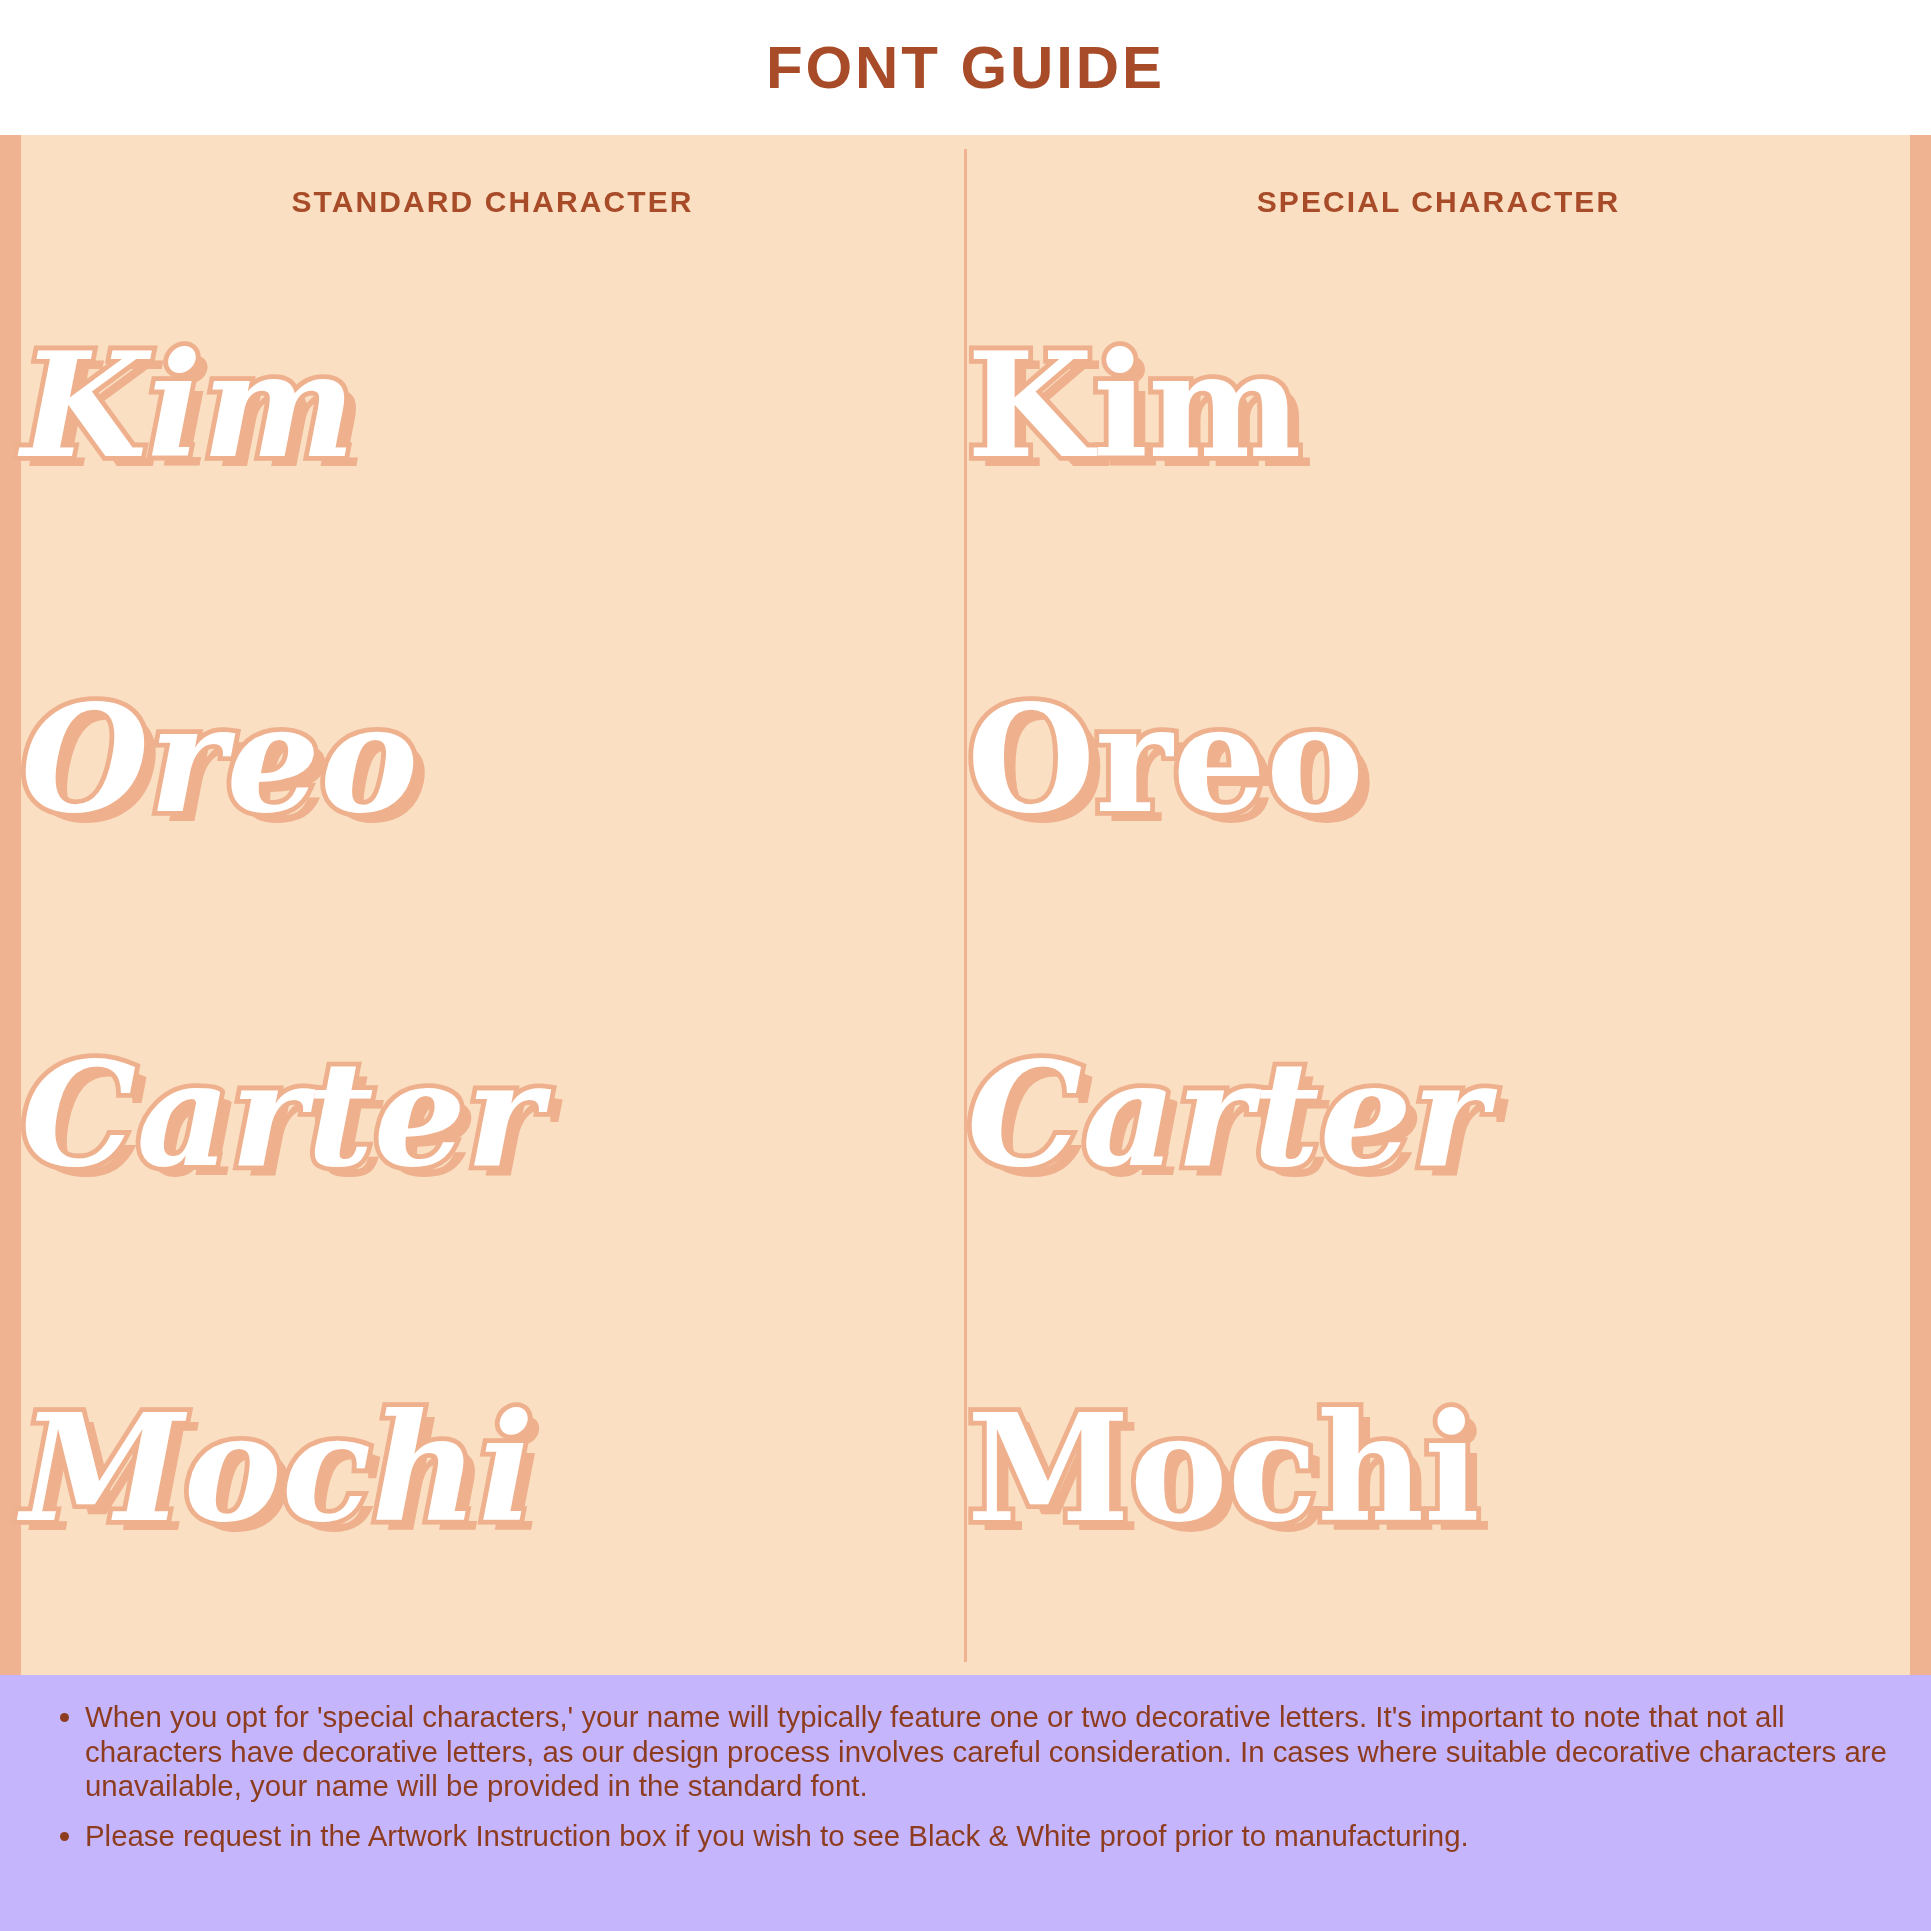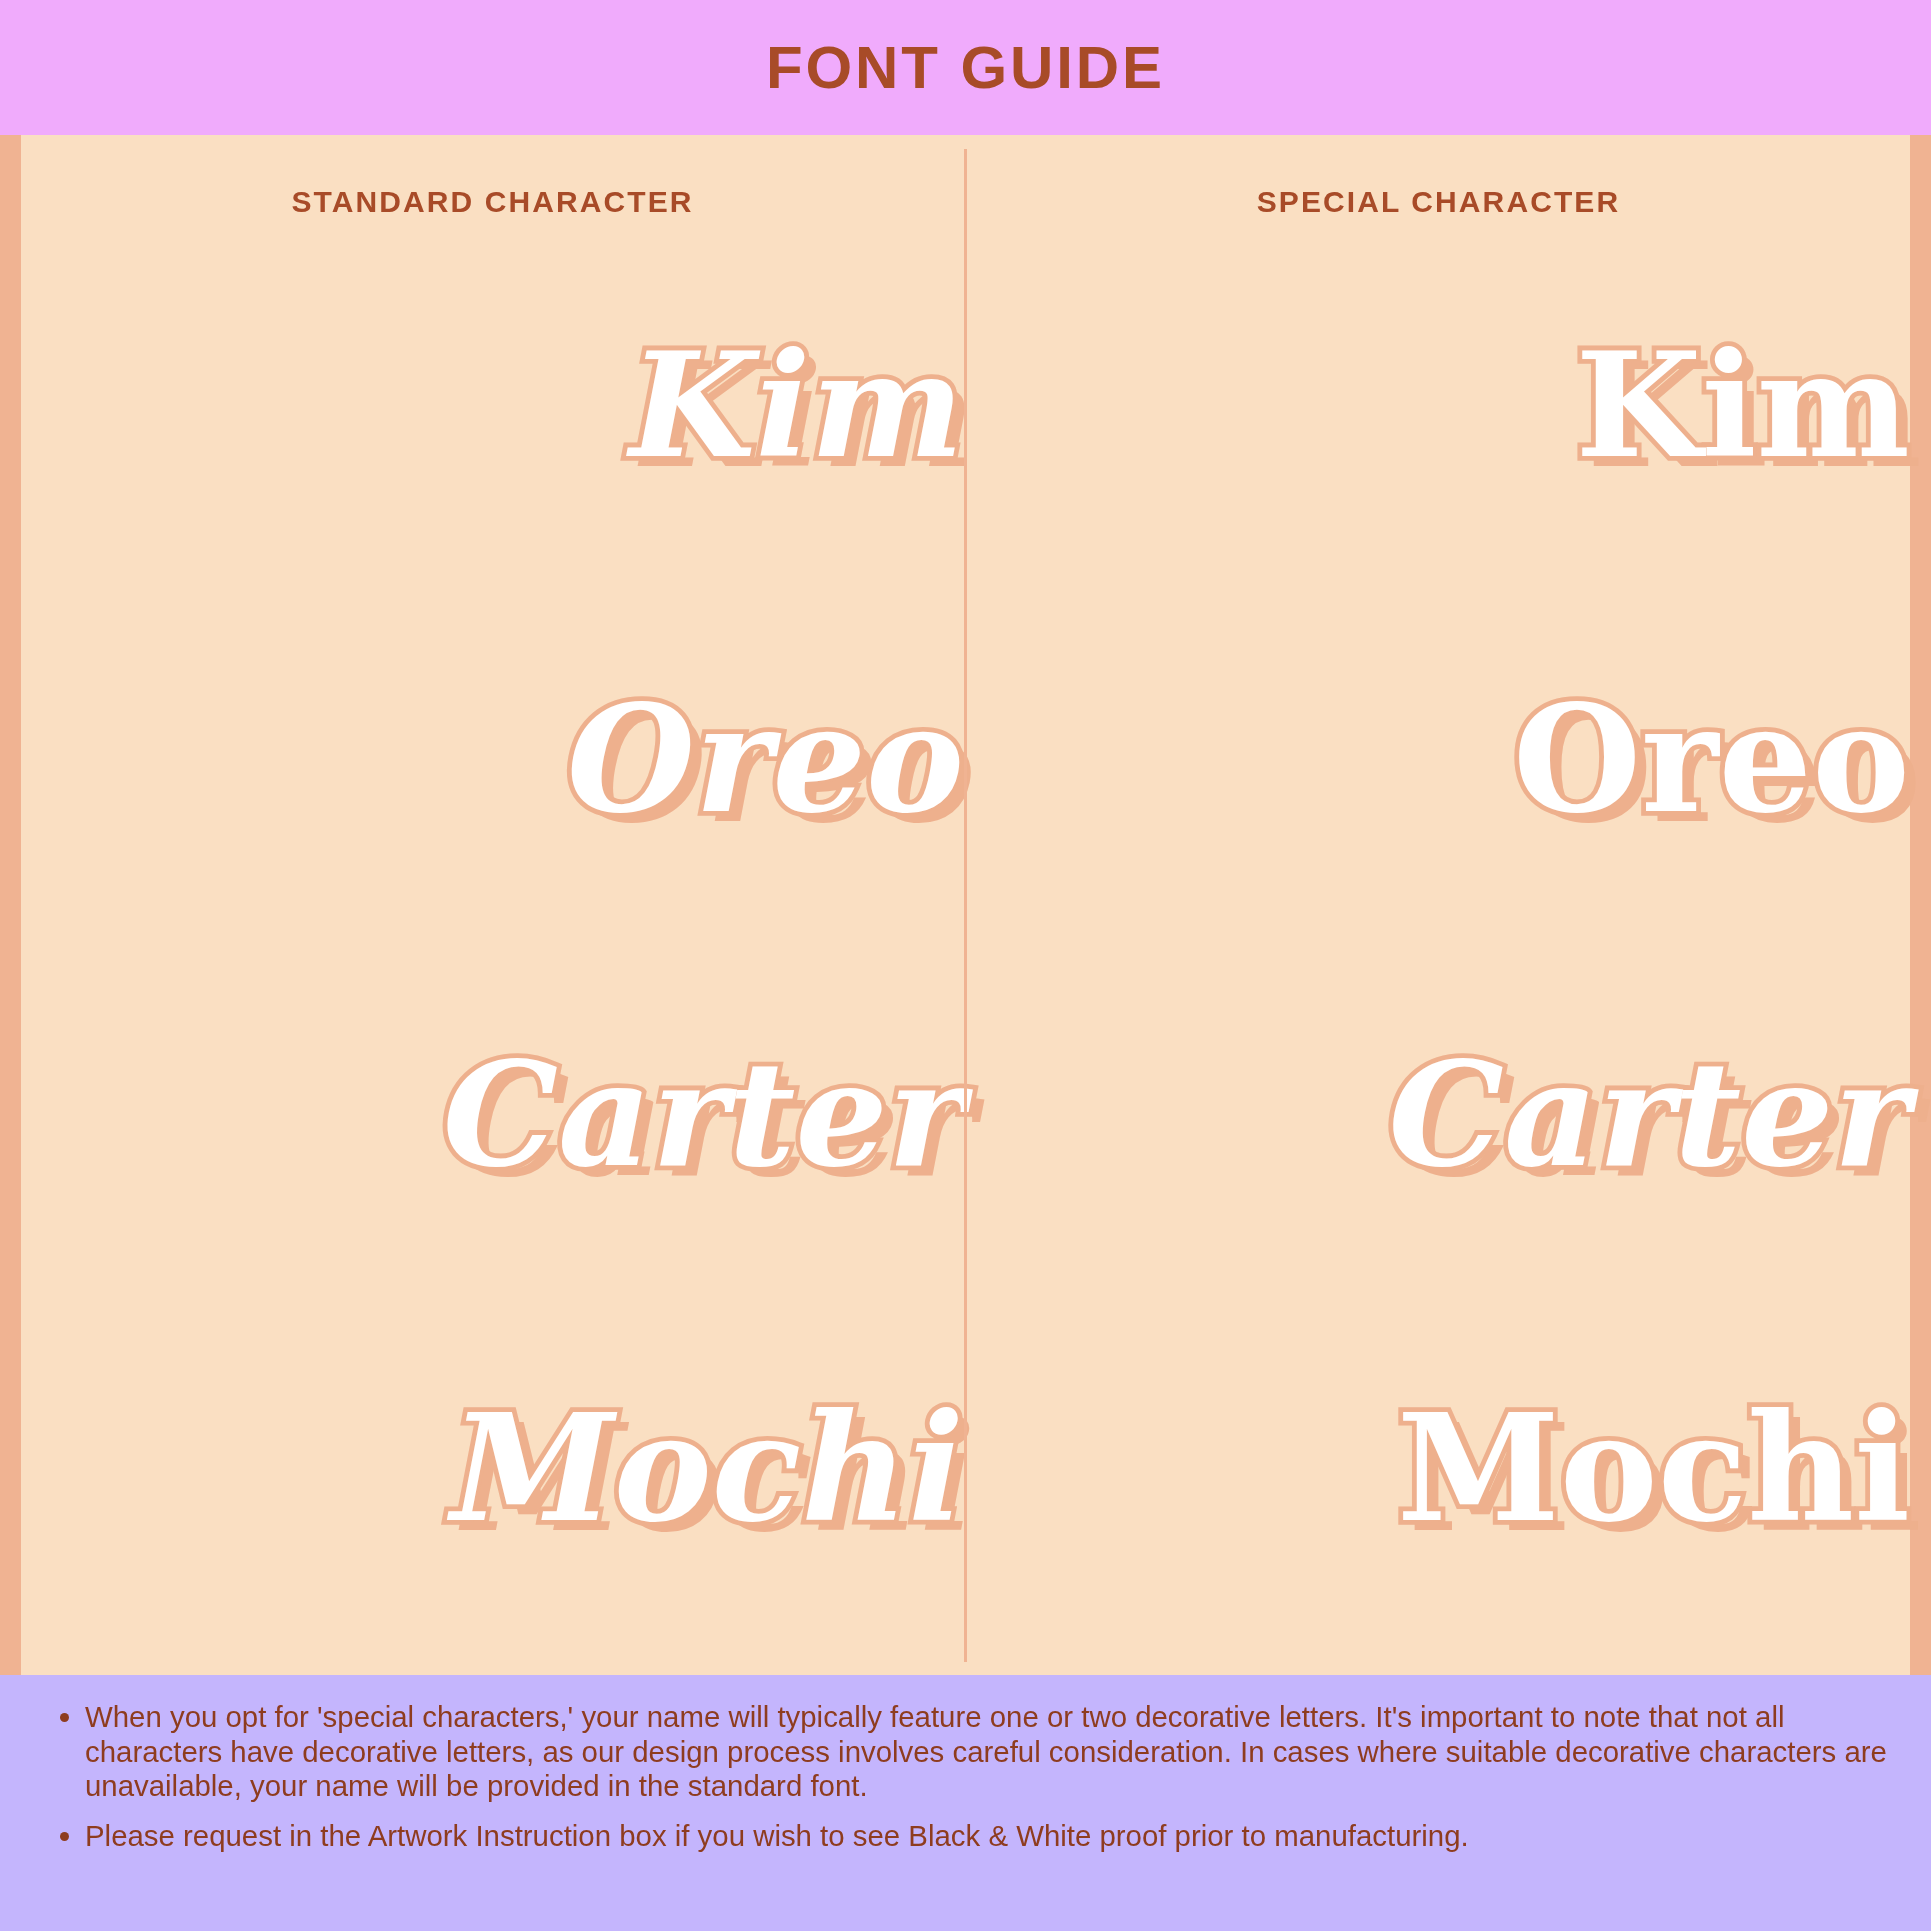--- a/index.html
+++ b/index.html
@@ -21,21 +21,21 @@
     flex-direction: column;
     box-sizing: border-box;
   }
   
   .header {
     height: 135px;
     flex: 0 0 135px;
     display: flex;
     align-items: center;
     justify-content: center;
-    background: #f0abfc;
+    background: #ffffff;
   }
   .header-title {
     font-size: 60px;
     font-weight: bold;
     letter-spacing: 2.9px;
     color: #a84b28;
     font-family: "Liberation Sans", sans-serif;
   }
   
   .panel {
@@ -67,21 +67,21 @@
     color: #a84b28;
     margin-top: 21px;
     margin-bottom: 9.7px;
     font-family: "Liberation Sans", sans-serif;
   }
   .samples {
     flex: 1 1 auto;
     display: flex;
     flex-direction: column;
     justify-content: space-around;
-    align-items: flex-end;
+    align-items: flex-start;
     width: 100%;
     padding-bottom: 29px;
     box-sizing: border-box;
   }
   .sample {
     font-family: "DejaVu Serif", serif;
     font-weight: bold;
     color: #ffffff;
     line-height: 1;
     text-align: center;

